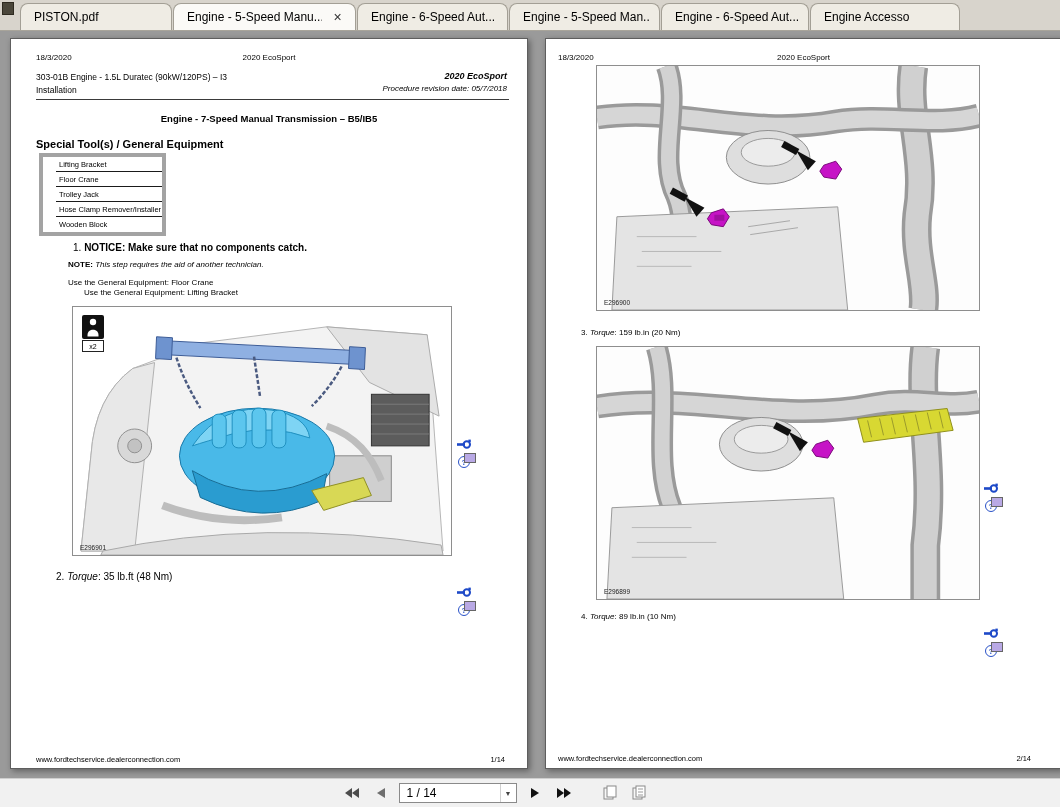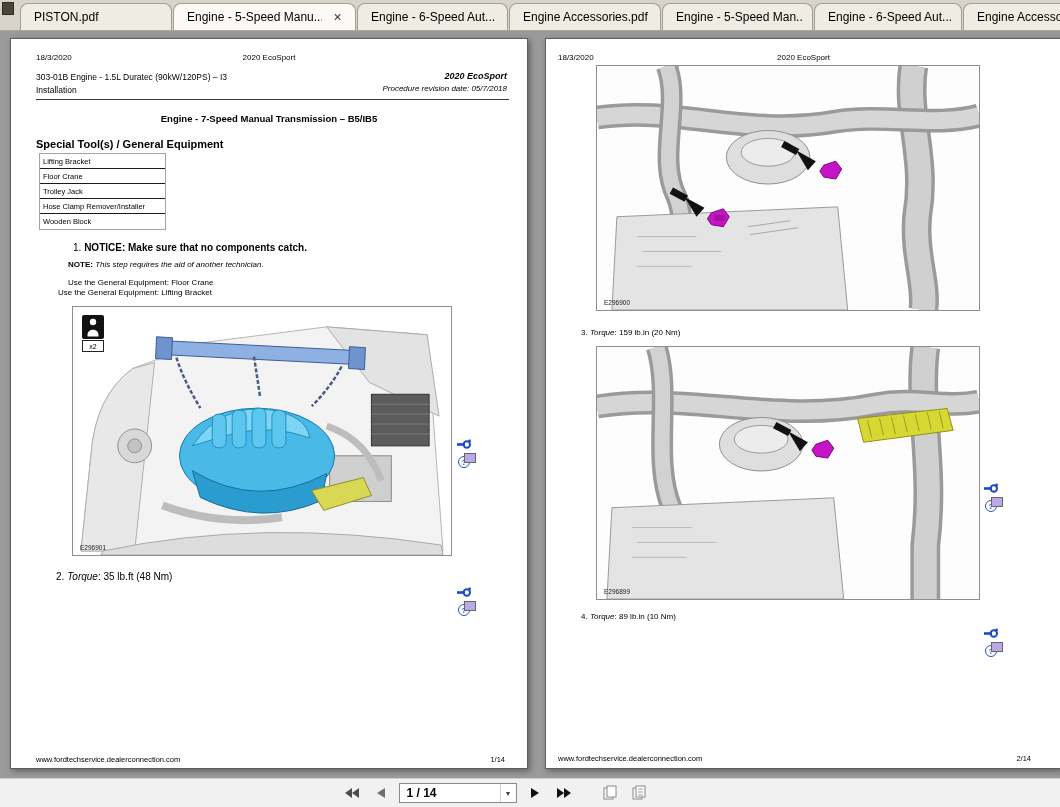--- a/index.html
+++ b/index.html
@@ -32,29 +32,29 @@
   .lp-date { left:25px; top:14px; }
   .lp-model { left:0; top:14px; width:100%; text-align:center; }
   .lp-doc { left:25px; top:32px; font-size:8.5px; line-height:1.5; position:absolute; }
   .lp-doc div { position:static; }
   .lp-rev { right:20px; top:32px; text-align:right; font-style:italic; position:absolute; }
   .lp-rev .l1 { font-weight:bold; font-size:9px; position:static; }
   .lp-rev .l2 { font-size:8px; position:static; margin-top:3px; }
   .lp-rule { left:25px; top:60px; width:473px; border-top:1px solid #3a3a3a; height:0; }
   .lp-title { left:0; top:74px; width:100%; text-align:center; font-weight:bold; font-size:9.5px; }
   .lp-equip-h { left:25px; top:99px; font-weight:bold; font-size:11px; }
-  .lp-table { left:28px; top:114px; width:127px; border:1px solid #a3a3a3; font-size:7.5px; }
+  .lp-table { left:28px; top:114px; width:127px; border:4px solid #a3a3a3; font-size:7.5px;padding-left:13px; }
   .lp-table .trow { position:static; display:flex; align-items:center; height:15px; padding-left:3px; border-bottom:1px solid #1a1a1a; }
   .lp-table .trow:last-child { border-bottom:none; }
   .lp-step1 { left:62px; top:203px; font-size:10px; }
   .lp-step1 b, .lp-step1 span { position:static; }
   .lp-note { left:57px; top:221px; font-size:8px; }
   .lp-note b, .lp-note i { position:static; }
   .lp-use1 { left:57px; top:239px; }
-  .lp-use2 { left:47px; top:249px; }
+  .lp-use2 { left:73px; top:249px; }
   .figure { border:1px solid #8e8e8e; background:#fff; overflow:hidden; }
   .lp-fig { left:61px; top:267px; width:380px; height:250px; }
   .fig-svg { position:absolute; left:0; top:0; width:100%; height:100%; }
   .fig-label { left:7px; bottom:4px; font-size:6.5px; color:#222; top:auto; }
   .person-badge { left:9px; top:8px; width:22px; }
   .person-badge .pb-ico { position:static; display:block; }
   .person-badge .pb-count { position:static; display:block; border:1px solid #222; background:#fff; font-size:7px; text-align:center; height:12px; line-height:11px; margin-top:1px; }
   .lp-step2 { left:45px; top:532px; font-size:10px; }
   .lp-step2 i, .lp-step2 span { position:static; }
   .footer-url { left:25px; top:716px; }
@@ -79,21 +79,21 @@
   .lp-pal2 { left:445px; top:548px; }
   .rp-pal1 { left:437px; top:444px; }
   .rp-pal2 { left:437px; top:589px; }
   .swatches { display:flex; flex-direction:column; gap:1px; margin-top:3px; }
   .swatch { width:12px; height:10px; border:1px solid #666; }
   .help-circle { width:12px; height:12px; border-radius:50%; border:1px solid #2a52c8; color:#2a52c8;
                  font-size:8px; font-weight:bold; line-height:11px; text-align:center; background:#fff; margin-top:3px; }
 
   
   .toolbar { position:absolute; bottom:0; left:0; width:1060px; height:29px; background:#f1f1f1;
-             border-top:1px solid #cfcfcf; display:flex; align-items:center; justify-content:center;font-weight:bold; }
+             border-top:1px solid #cfcfcf; display:flex; align-items:center; justify-content:center; }
   .tb-group { display:flex; align-items:center; gap:7px; transform:translateX(-35px); }
   .tb-btn { width:22px; height:20px; display:flex; align-items:center; justify-content:center; background:transparent; border:none; cursor:default; }
   .page-box { width:118px; height:20px; background:#fff; border:1px solid #8a8a8a; display:flex; align-items:center; font-size:12px; }
   .page-box .pb-text { flex:1; padding-left:7px; }
   .page-box .pb-caret { width:16px; height:100%; display:flex; align-items:center; justify-content:center; font-size:7px; color:#444; border-left:1px solid #d0d0d0; }
   .tb-sep { width:10px; }
 </style>
 </head>
 <body>
 
@@ -103,23 +103,20 @@
     <div class="app-icon"></div>
     <div class="tab t1">
       <span class="tab-label">PISTON.pdf</span>
     </div>
     <div class="tab t2 active">
       <span class="tab-label">Engine - 5-Speed Manu...</span>
       <span class="tab-close">×</span>
     </div>
     <div class="tab t3">
       <span class="tab-label">Engine - 6-Speed Aut...</span>
-    </div>
-    <div class="tab t4">
-      <span class="tab-label">Engine Accessories.pdf</span>
     </div>
     <div class="tab t5">
       <span class="tab-label">Engine - 5-Speed Man...</span>
     </div>
     <div class="tab t6">
       <span class="tab-label">Engine - 6-Speed Aut...</span>
     </div>
     <div class="tab t7">
       <span class="tab-label">Engine Accesso</span>
     </div>

